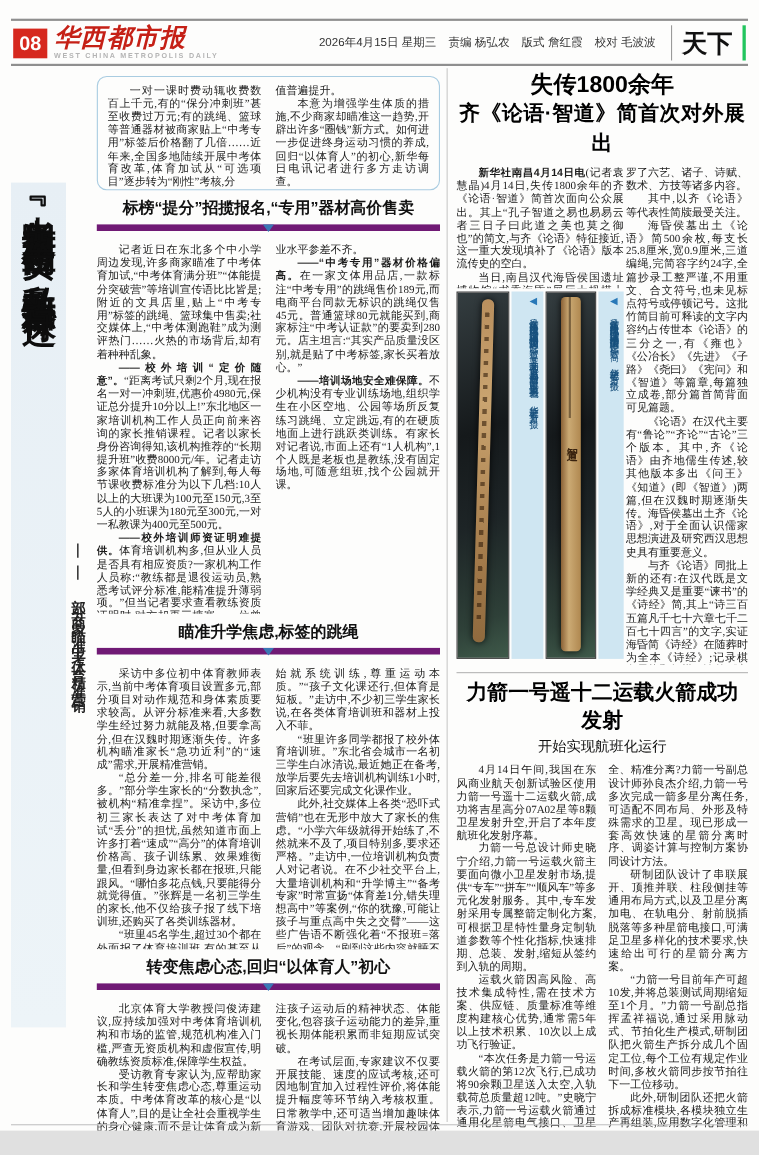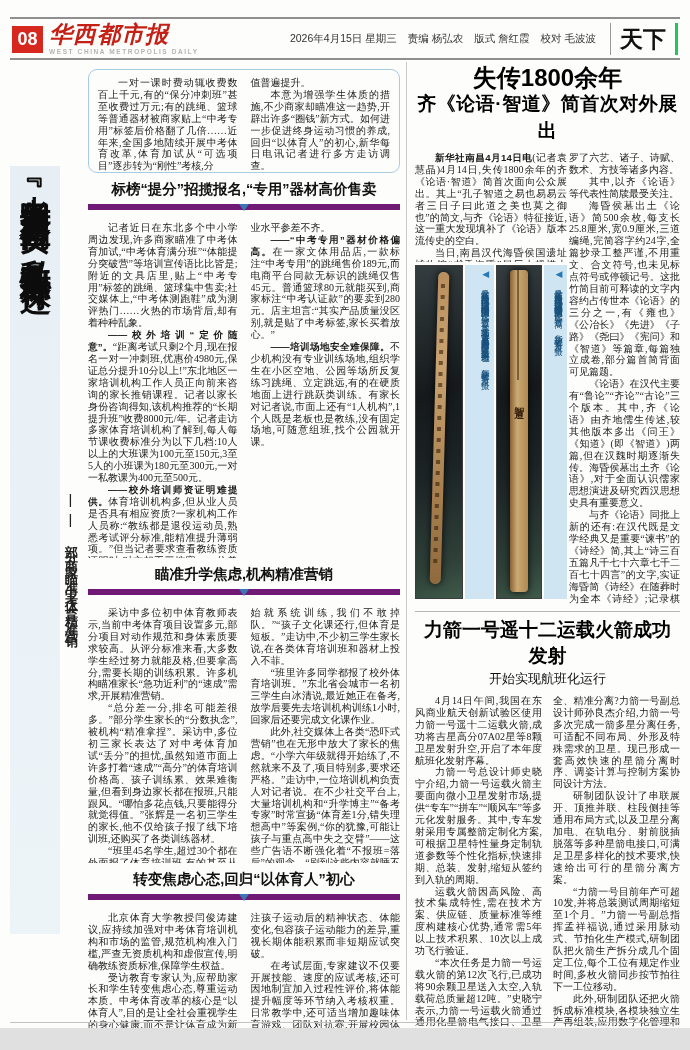--- a/index.html
+++ b/index.html
@@ -55,21 +55,21 @@
   .cols{display:flex;gap:13px;overflow:hidden;}
   .cols .col{flex:1;overflow:hidden;}
   .sec1{height:336px;}
   .sec2{height:256px;}
   .sec3{height:148px;}
   .tailline{display:flex;justify-content:space-between;font-size:10px;line-height:11.9px;}
   .tailline b{font-family:"Liberation Sans",sans-serif;font-size:9.8px;}
 
   
   .a1-line1,.a1-line2{margin:0;text-align:center;font-family:"Liberation Sans","DejaVu Sans",sans-serif;color:#000;}
-  .a1-line1{font-size:24px;line-height:24px;margin-top:4px;}
+  .a1-line1{font-size:21px;line-height:24px;margin-top:4px;}
   .a1-line2{font-size:19px;line-height:27px;letter-spacing:.5px;}
   .a1-body{display:flex;gap:2px;margin-top:8px;}
   .a1-left{width:152px;flex:none;}
   .a1-text{height:110px;overflow:hidden;}
   .a1-right{flex:1;height:452px;overflow:hidden;}
 
   .photos{display:flex;gap:2px;height:334px;margin-top:3px;}
   .photo{position:relative;overflow:hidden;border:1px solid #3c3c3c;
          background:linear-gradient(160deg,#343d40 0%,#15191b 38%,#1d2426 62%,#2e4038 88%,#3f5a4a 100%);}
   .photo1{width:48px;}
@@ -149,31 +149,31 @@
               <p class="para"><b>——校外培训师资证明难提供。</b>体育培训机构多,但从业人员是否具有相应资质?一家机构工作人员称:“教练都是退役运动员,熟悉考试评分标准,能精准提升薄弱项。”但当记者要求查看教练资质证明时,对方却再三搪塞。一位曾在某体育培训机构任职的工作人员透露,所谓“省队教练”“运动员”,大都是噱头,很多教练都是体育院校在校生兼职,专</p>
             </div>
           <div class="col">
               <p class="para ni">业水平参差不齐。</p>
               <p class="para"><b>——“中考专用”器材价格偏高。</b>在一家文体用品店,一款标注“中考专用”的跳绳售价189元,而电商平台同款无标识的跳绳仅售45元。普通篮球80元就能买到,商家标注“中考认证款”的要卖到280元。店主坦言:“其实产品质量没区别,就是贴了中考标签,家长买着放心。”</p>
               <p class="para"><b>——培训场地安全难保障。</b>不少机构没有专业训练场地,组织学生在小区空地、公园等场所反复练习跳绳、立定跳远,有的在硬质地面上进行跳跃类训练。有家长对记者说,市面上还有“1人机构”,1个人既是老板也是教练,没有固定场地,可随意组班,找个公园就开课。</p>
             </div>
         </div>
 
         <div class="subhead">
-          <span class="subhead-text">瞄准升学焦虑,机构精准营销</span>
+          <span class="subhead-text">瞄准升学焦虑,标签的跳绳</span>
           <span class="tri"></span>
         </div>
         <div class="cols sec2">
           <div class="col">
-              <p class="para">采访中多位初中体育教师表示,当前中考体育项目设置多元,部分项目对动作规范和身体素质要求较高。从评分标准来看,大多数学生经过努力就能及格,但要拿高分,需要长期的训练积累。许多机构瞄准家长“急功近利”的“速成”需求,开展精准营销。</p>
+              <p class="para">采访中多位初中体育教师表示,当前中考体育项目设置多元,部分项目对动作规范和身体素质要求较高。从评分标准来看,大多数学生经过努力就能及格,但要拿高分,但在汉魏时期逐渐失传。许多机构瞄准家长“急功近利”的“速成”需求,开展精准营销。</p>
               <p class="para">“总分差一分,排名可能差很多。”部分学生家长的“分数执念”,被机构“精准拿捏”。采访中,多位初三家长表达了对中考体育加试“丢分”的担忧,虽然知道市面上许多打着“速成”“高分”的体育培训价格高、孩子训练累、效果难衡量,但看到身边家长都在报班,只能跟风。“哪怕多花点钱,只要能得分就觉得值。”张辉是一名初三学生的家长,他不仅给孩子报了线下培训班,还购买了各类训练器材。</p>
               <p class="para">“班里45名学生,超过30个都在外面报了体育培训班,有的甚至从初一开</p>
             </div>
           <div class="col">
-              <p class="para ni">始就系统训练,我们不敢掉队。”“孩子文化课还行,但体育是短板。”走访中,不少初三学生家长说,在各类体育培训班和器材上投入不菲。</p>
+              <p class="para ni">始就系统训练,尊重运动本质。”“孩子文化课还行,但体育是短板。”走访中,不少初三学生家长说,在各类体育培训班和器材上投入不菲。</p>
               <p class="para">“班里许多同学都报了校外体育培训班。”东北省会城市一名初三学生白冰清说,最近她正在备考,放学后要先去培训机构训练1小时,回家后还要完成文化课作业。</p>
               <p class="para">此外,社交媒体上各类“恐吓式营销”也在无形中放大了家长的焦虑。“小学六年级就得开始练了,不然就来不及了,项目特别多,要求还严格。”走访中,一位培训机构负责人对记者说。在不少社交平台上,大量培训机构和“升学博主”“备考专家”时常宣扬“体育差1分,错失理想高中”等案例,“你的犹豫,可能让孩子与重点高中失之交臂”——这些广告语不断强化着“不报班=落后”的观念。“刷到这些内容就睡不着觉,生怕孩子因为体育分留下遗憾。”一位家长说。</p>
             </div>
         </div>
 
         <div class="subhead">
           <span class="subhead-text">转变焦虑心态,回归“以体育人”初心</span>
           <span class="tri"></span>
         </div>
         <div class="cols sec3">

